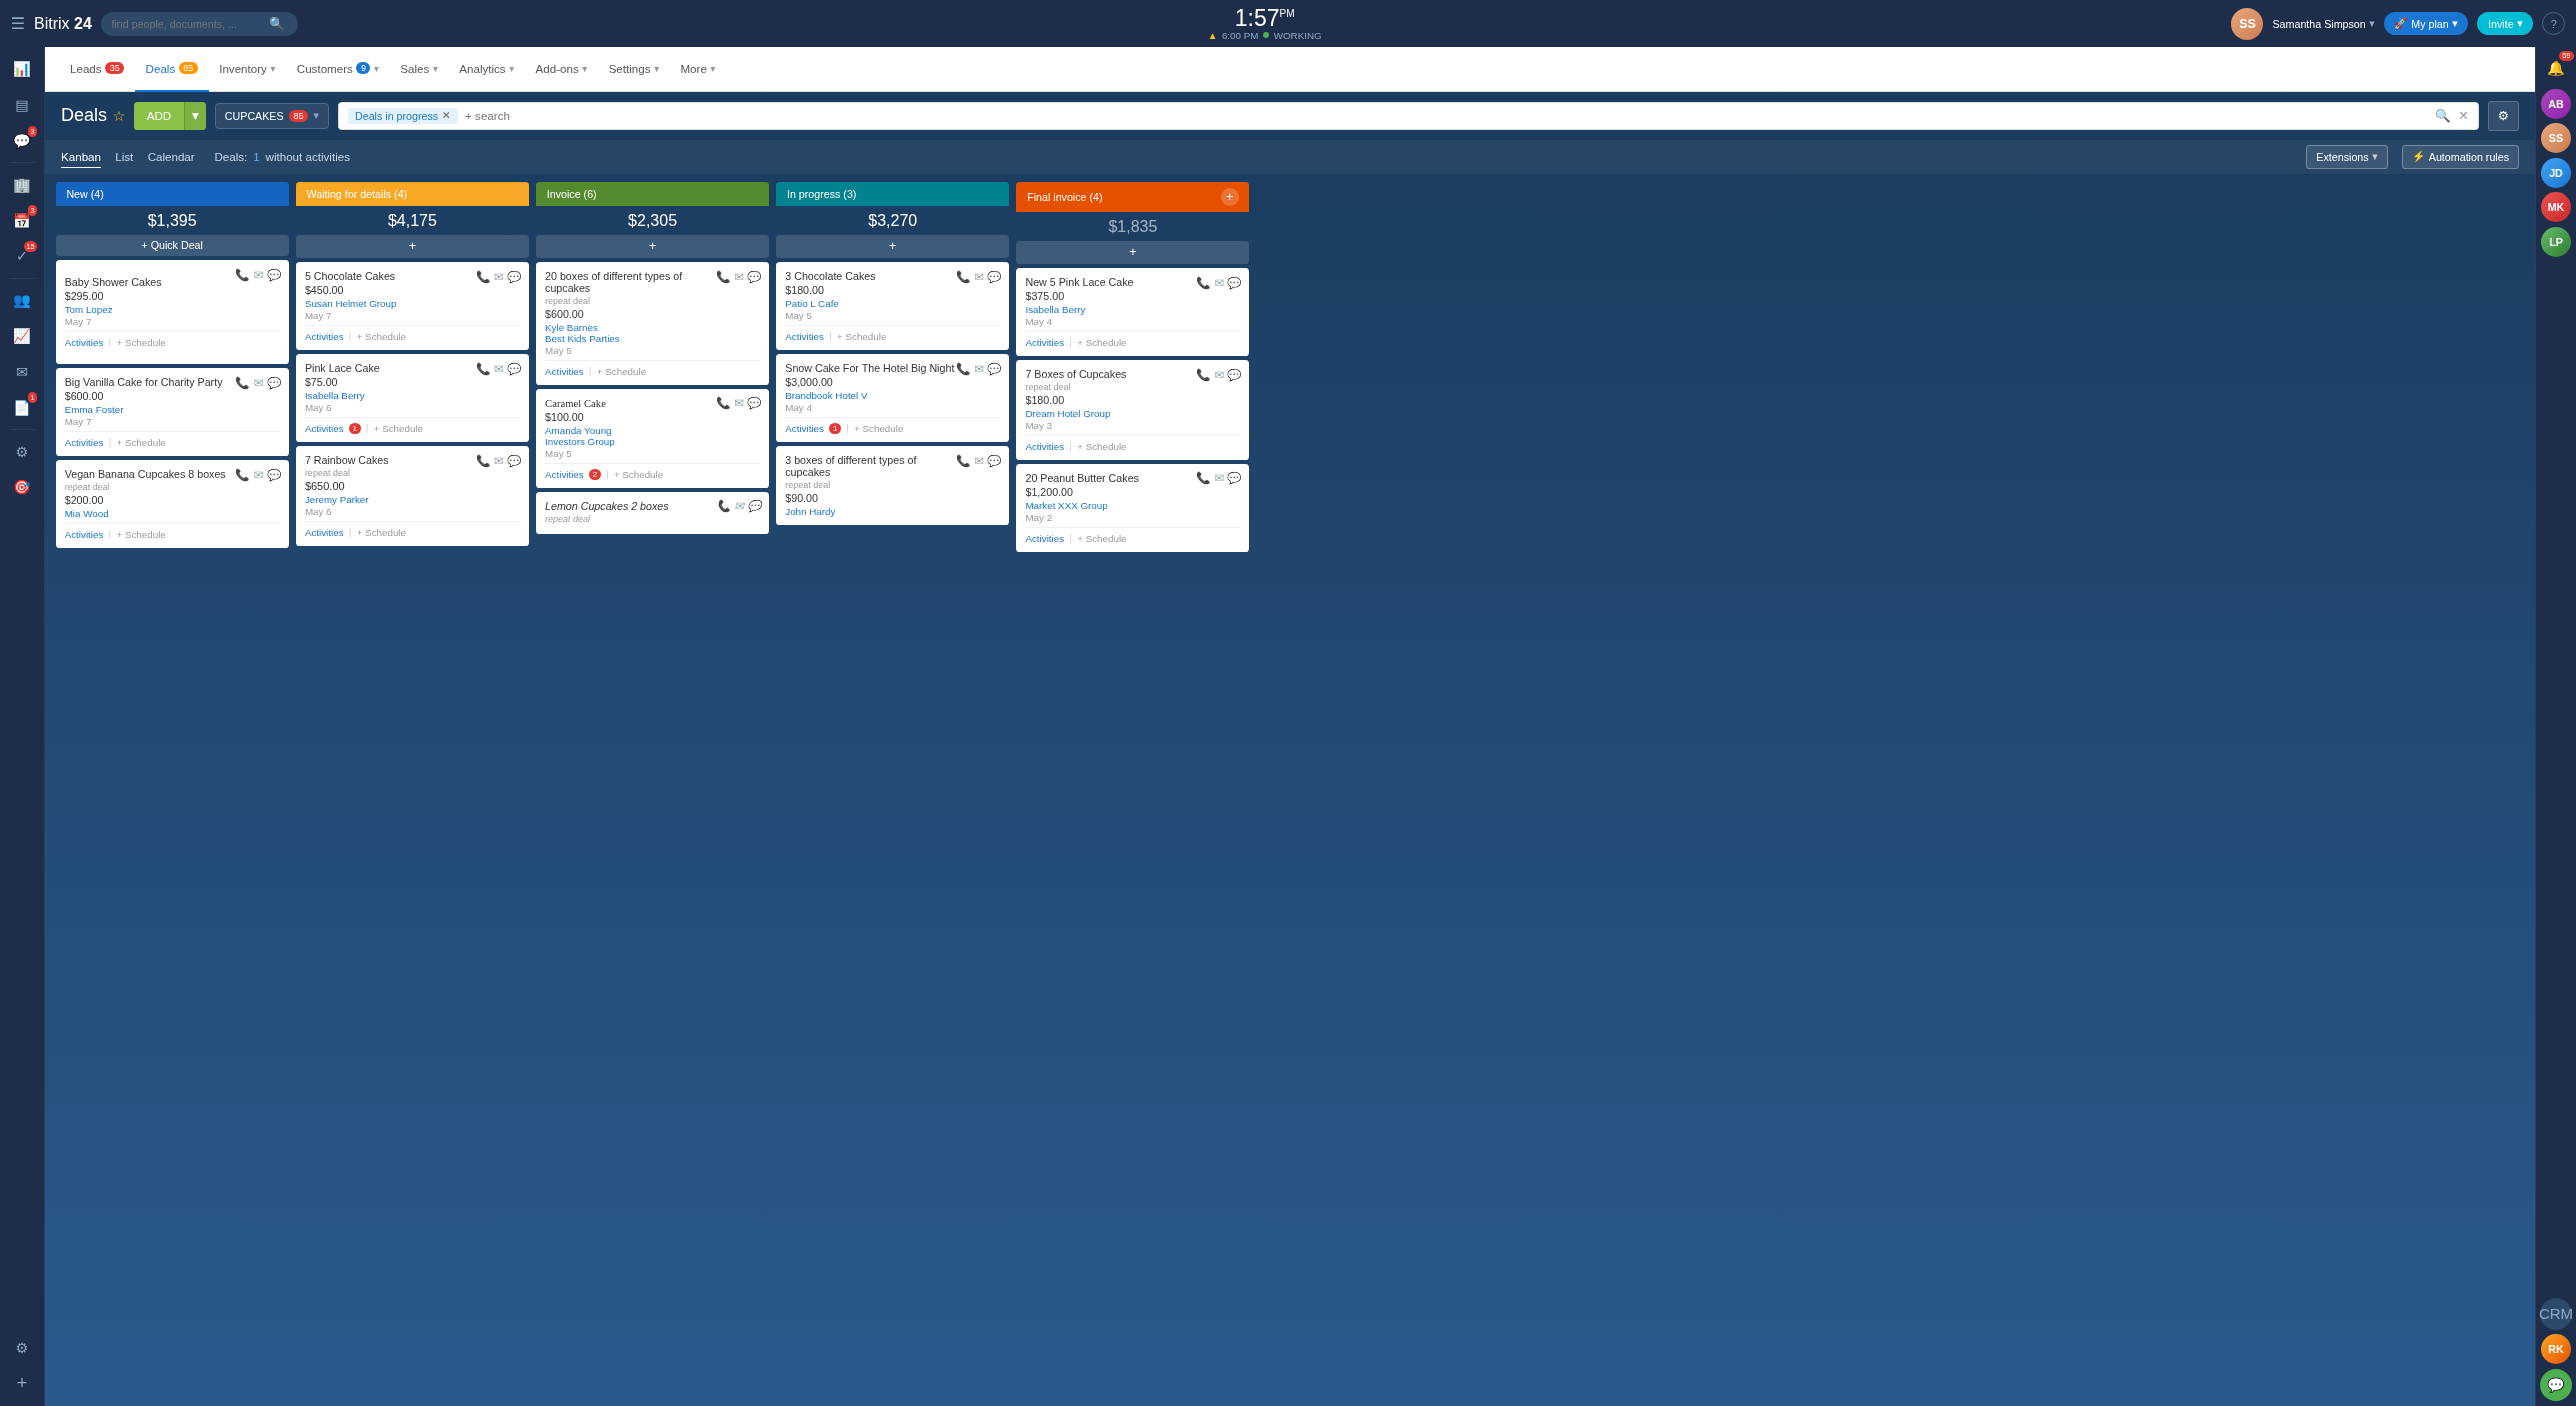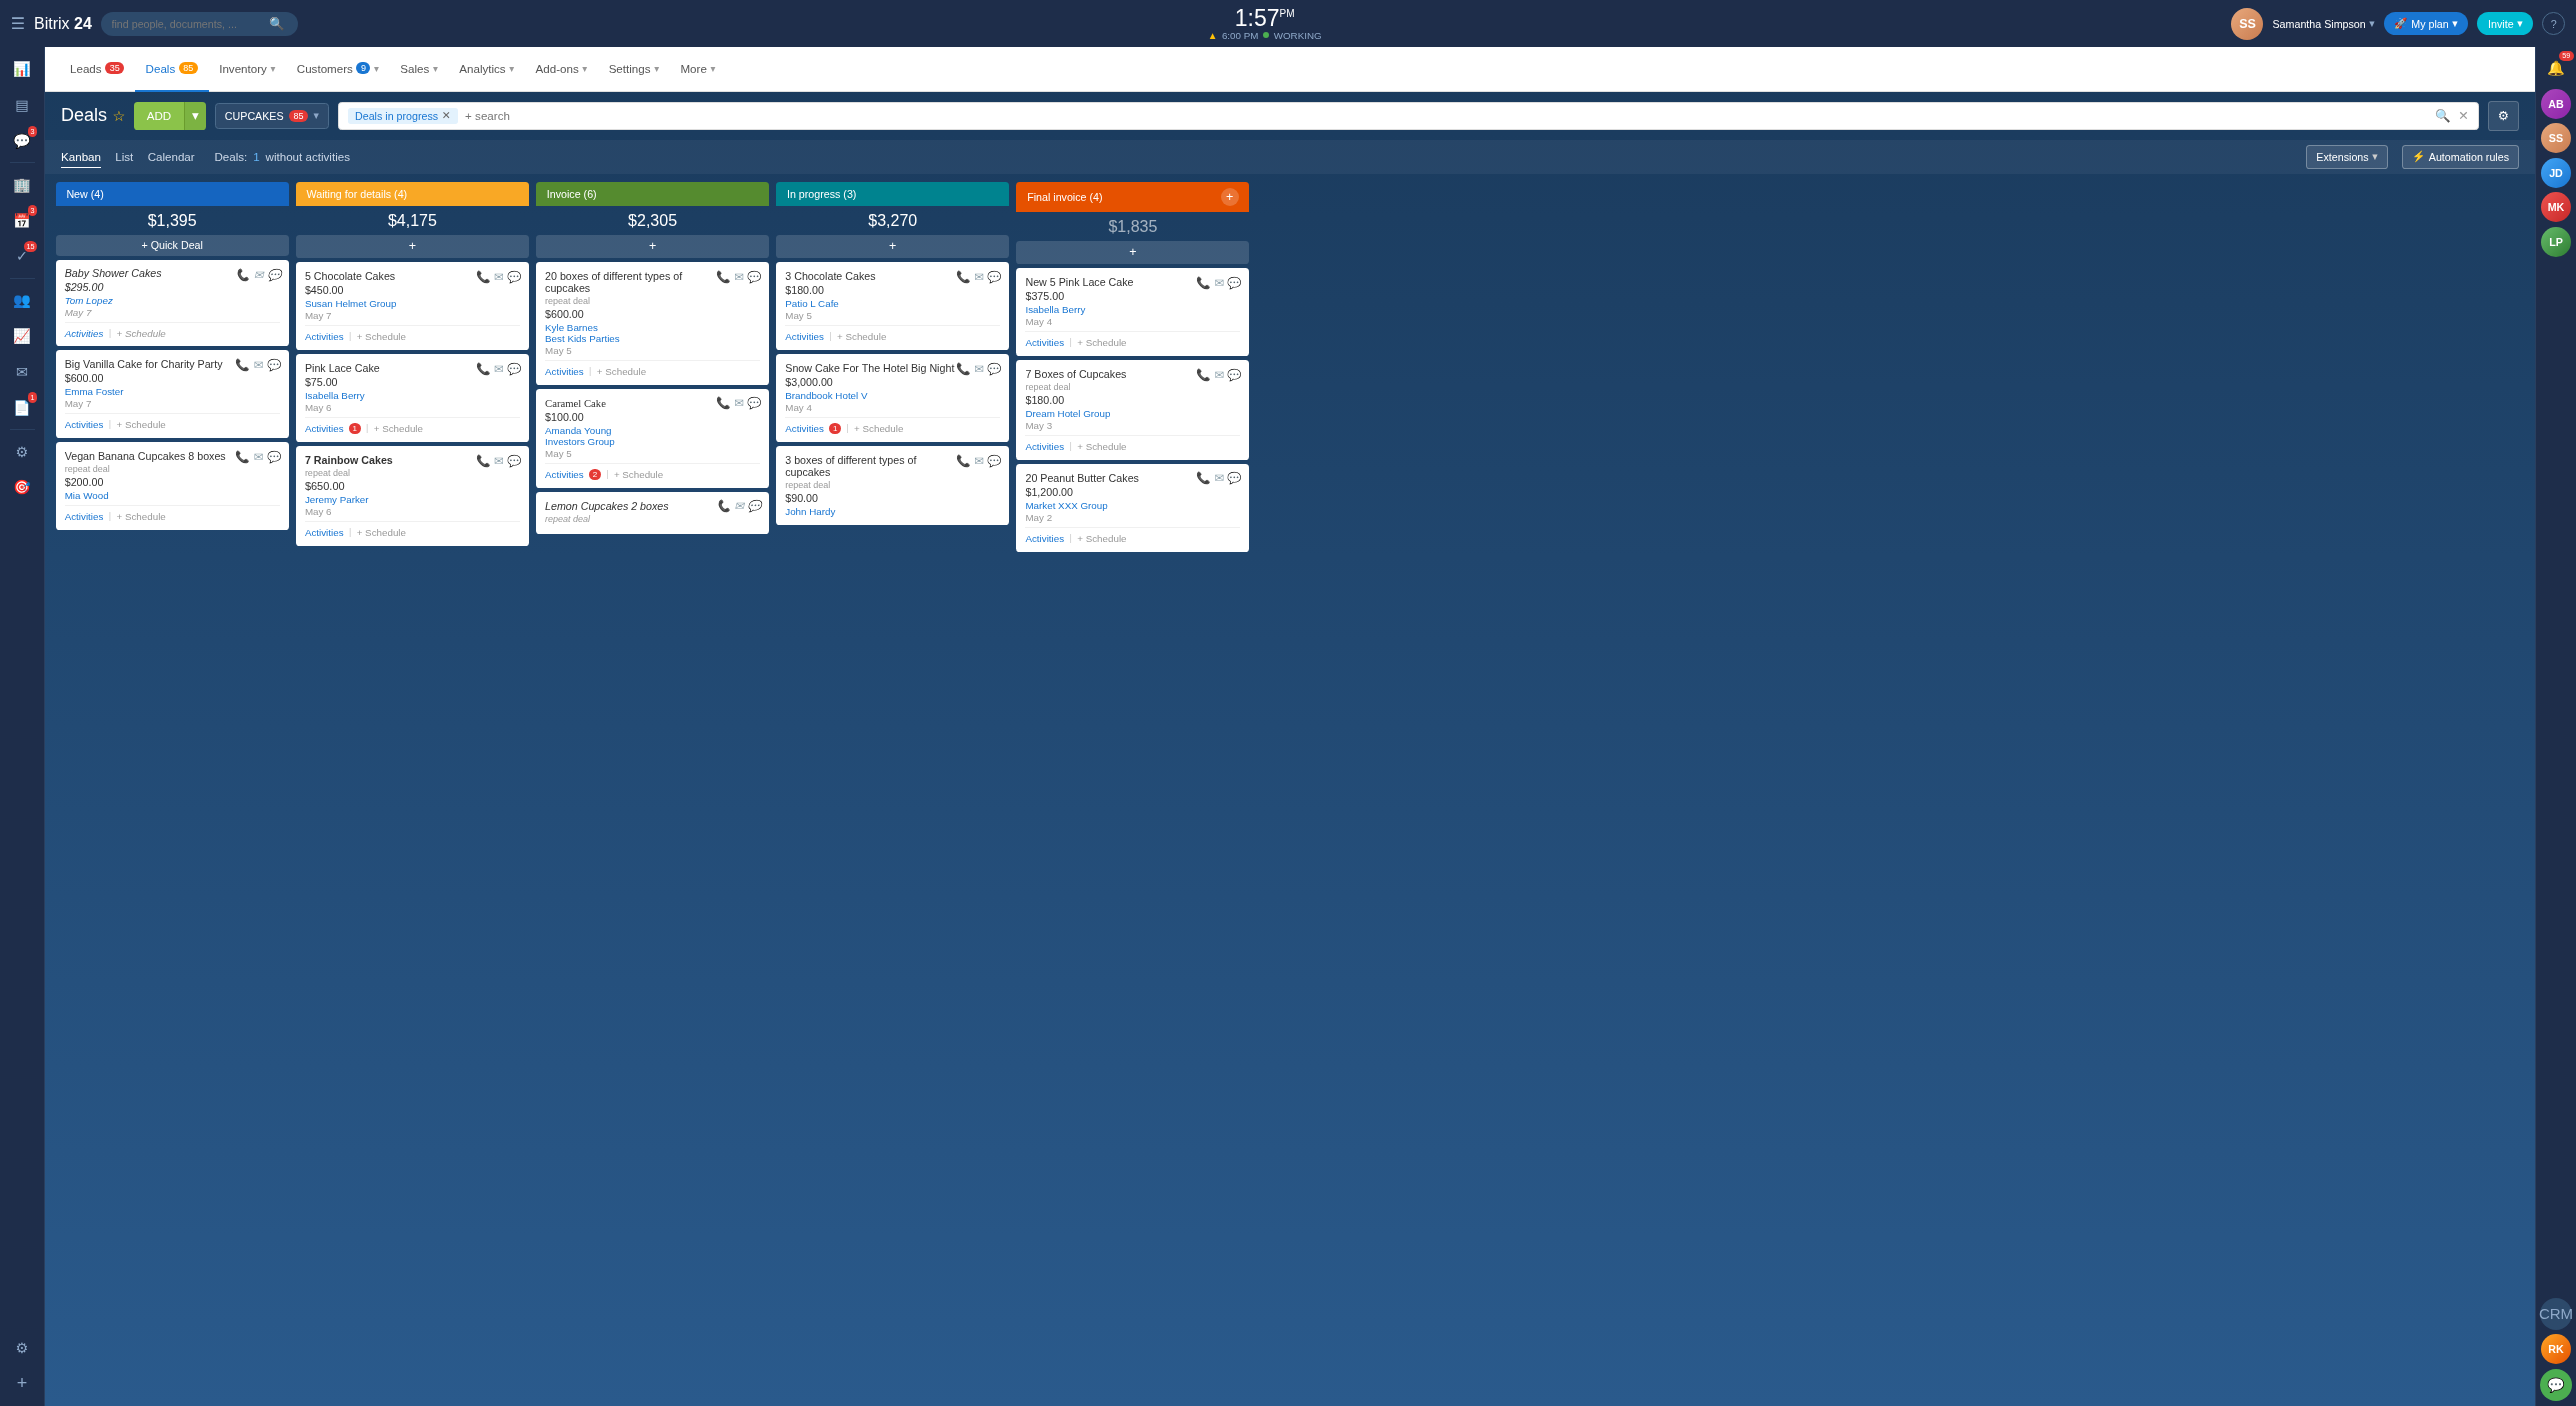--- a/index.html
+++ b/index.html
@@ -155,21 +155,21 @@
 
     <div style="flex:1;overflow-x:auto;overflow-y:hidden;display:flex;padding:7.2px 10.7px;gap:7.2px;">
 
       <div style="min-width:233px;width:233px;display:flex;flex-direction:column;">
         <div style="background:#1565c0;color:white;padding:6.3px 10.7px;border-radius:3.6px 3.6px 0 0;display:flex;align-items:center;justify-content:space-between;font-size:10.7px;font-weight:500;">
           <span>New (4)</span>
         </div>
         <div style="color:white;font-size:16px;font-weight:300;text-align:center;padding:5.4px 0;">$1,395</div>
         <button style="background:rgba(255,255,255,0.15);border:none;color:white;border-radius:3.6px;padding:4.5px;cursor:pointer;font-size:10.7px;width:100%;margin-bottom:4.5px;">+ Quick Deal</button>
         <div style="flex:1;overflow-y:auto;display:flex;flex-direction:column;gap:4.5px;">
-          <div style="background:white;border-radius:3.6px;padding:7px 9px;position:relative;cursor:pointer;font-style:italic;">
+          <div style="background:white;border-radius:3.6px;padding:16px 9px;position:relative;cursor:pointer;">
             <div style="font-size:10.7px;font-weight:500;color:#333;margin-bottom:1.8px;padding-right:39px;">Baby Shower Cakes</div>
             <div style="font-size:10.7px;color:#333;margin-bottom:1.8px;">$295.00</div>
             <div style="font-size:9.8px;color:#1976d2;cursor:pointer;">Tom Lopez</div>
             <div style="font-size:9.8px;color:#999;margin-top:0.9px;">May 7</div>
             <div style="position:absolute;top:7.2px;right:7.2px;display:flex;gap:3.6px;">
               <span style="color:#90a4ae;font-size:11.6px;cursor:pointer;">📞</span>
               <span style="color:#90a4ae;font-size:11.6px;cursor:pointer;">✉</span>
               <span style="color:#90a4ae;font-size:11.6px;cursor:pointer;">💬</span>
             </div>
             <div style="display:flex;align-items:center;gap:5.4px;margin-top:4.5px;padding-top:4.5px;border-top:0.9px solid #f0f0f0;">
@@ -251,21 +251,21 @@
             </div>
             <div style="display:flex;align-items:center;gap:5.4px;margin-top:4.5px;padding-top:4.5px;border-top:0.9px solid #f0f0f0;">
               <span style="font-size:9.8px;color:#1976d2;cursor:pointer;">Activities</span>
               <span style="background:#e53935;color:white;border-radius:9px;font-size:8px;padding:0.9px 3.6px;">1</span>
               <span style="color:#ccc;font-size:9px;">|</span>
               <span style="font-size:9.8px;color:#999;cursor:pointer;">+ Schedule</span>
             </div>
           </div>
 
           <div style="background:white;border-radius:3.6px;padding:8px 9px;position:relative;cursor:pointer;">
-            <div style="font-size:10.7px;font-weight:700;color:#333;margin-bottom:1.8px;padding-right:39px;">7 Rainbow Cakes</div>
+            <div style="font-size:10.7px;font-weight:400;color:#333;margin-bottom:1.8px;padding-right:39px;">7 Rainbow Cakes</div>
             <div style="font-size:9px;color:#999;margin-bottom:1.8px;">repeat deal</div>
             <div style="font-size:11px;color:#333;margin-bottom:1.8px;">$650.00</div>
             <div style="font-size:9.8px;color:#1976d2;cursor:pointer;">Jeremy Parker</div>
             <div style="font-size:9.8px;color:#999;margin-top:0.9px;">May 6</div>
             <div style="position:absolute;top:7.2px;right:7.2px;display:flex;gap:3.6px;">
               <span style="color:#90a4ae;font-size:11.6px;cursor:pointer;">📞</span>
               <span style="color:#90a4ae;font-size:11.6px;cursor:pointer;">✉</span>
               <span style="color:#90a4ae;font-size:11.6px;cursor:pointer;">💬</span>
             </div>
             <div style="display:flex;align-items:center;gap:5.4px;margin-top:4.5px;padding-top:4.5px;border-top:0.9px solid #f0f0f0;">

